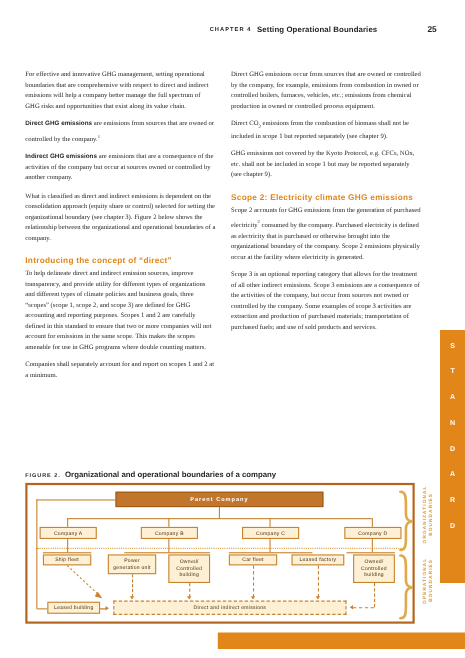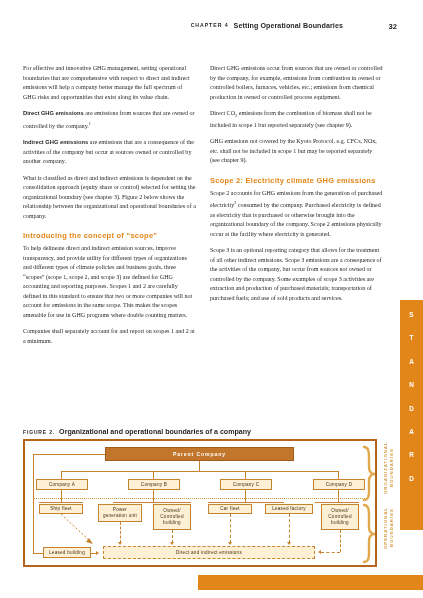--- a/index.html
+++ b/index.html
@@ -6,21 +6,21 @@
   body{
     width:423px;height:598px;background:#ffffff;
     font-family:"Liberation Serif", serif;
     color:#231f20;overflow:hidden;position:relative;
   }
   .page{position:absolute;inset:0;}
 
   
   .runhead{
     position:absolute;left:0;right:26px;top:22px;
-    display:flex;justify-content:flex-end;align-items:flex-start;
+    display:flex;justify-content:flex-end;align-items:center;
     font-family:"Liberation Sans", sans-serif;
   }
   .runhead .chap{
     font-size:5.2px;letter-spacing:.95px;font-weight:700;
     text-transform:uppercase;color:#231f20;margin-right:5px;
   }
   .runhead .sect{
     font-size:7.1px;font-weight:700;color:#231f20;letter-spacing:.1px;
   }
   .runhead .pageno{
@@ -132,21 +132,21 @@
   }
 </style>
 </head>
 <body>
 
 <div class="page">
 
   <div class="runhead">
     <span class="chap">CHAPTER 4</span>
     <span class="sect">Setting Operational Boundaries</span>
-    <span class="pageno">32</span>
+    <span class="pageno">25</span>
   </div>
 
   <div class="side-tab">
     <div class="vtxt">
       <span>S</span>
         <span>T</span>
         <span>A</span>
         <span>N</span>
         <span>D</span>
         <span>A</span>
@@ -160,21 +160,21 @@
 
     <div class="col">
       <p>For effective and innovative GHG management, setting operational boundaries that are comprehensive with respect to direct and indirect emissions will help a company better manage the full spectrum of GHG risks and opportunities that exist along its value chain.</p>
 
       <p><span class="lead-in">Direct GHG emissions</span> <span>are emissions from sources that are owned or controlled by the company.</span><span class="sup">1</span></p>
 
       <p><span class="lead-in">Indirect GHG emissions</span> <span>are emissions that are a consequence of the activities of the company but occur at sources owned or controlled by another company.</span></p>
 
       <p>What is classified as direct and indirect emissions is dependent on the consolidation approach (equity share or control) selected for setting the organizational boundary (see chapter 3). Figure 2 below shows the relationship between the organizational and operational boundaries of a company.</p>
 
-      <h2>Introducing the concept of “scope”</h2>
+      <h2>Introducing the concept of “direct”</h2>
       <p>To help delineate direct and indirect emission sources, improve transparency, and provide utility for different types of organizations and different types of climate policies and business goals, three “scopes” (scope 1, scope 2, and scope 3) are defined for GHG accounting and reporting purposes. Scopes 1 and 2 are carefully defined in this standard to ensure that two or more companies will not account for emissions in the same scope. This makes the scopes amenable for use in GHG programs where double counting matters.</p>
       <p>Companies shall separately account for and report on scopes 1 and 2 at a minimum.</p>
     </div>
 
     <div class="col">
       <p>Direct GHG emissions occur from sources that are owned or controlled by the company, for example, emissions from combustion in owned or controlled boilers, furnaces, vehicles, etc.; emissions from chemical production in owned or controlled process equipment.</p>
       <p><span>Direct CO</span><span class="sub">2</span><span> emissions from the combustion of biomass shall not be included in scope 1 but reported separately (see chapter 9).</span></p>
       <p>GHG emissions not covered by the Kyoto Protocol, e.g. CFCs, NOx, etc. shall not be included in scope 1 but may be reported separately (see chapter 9).</p>
 
       <h2>Scope 2: Electricity climate GHG emissions</h2>

